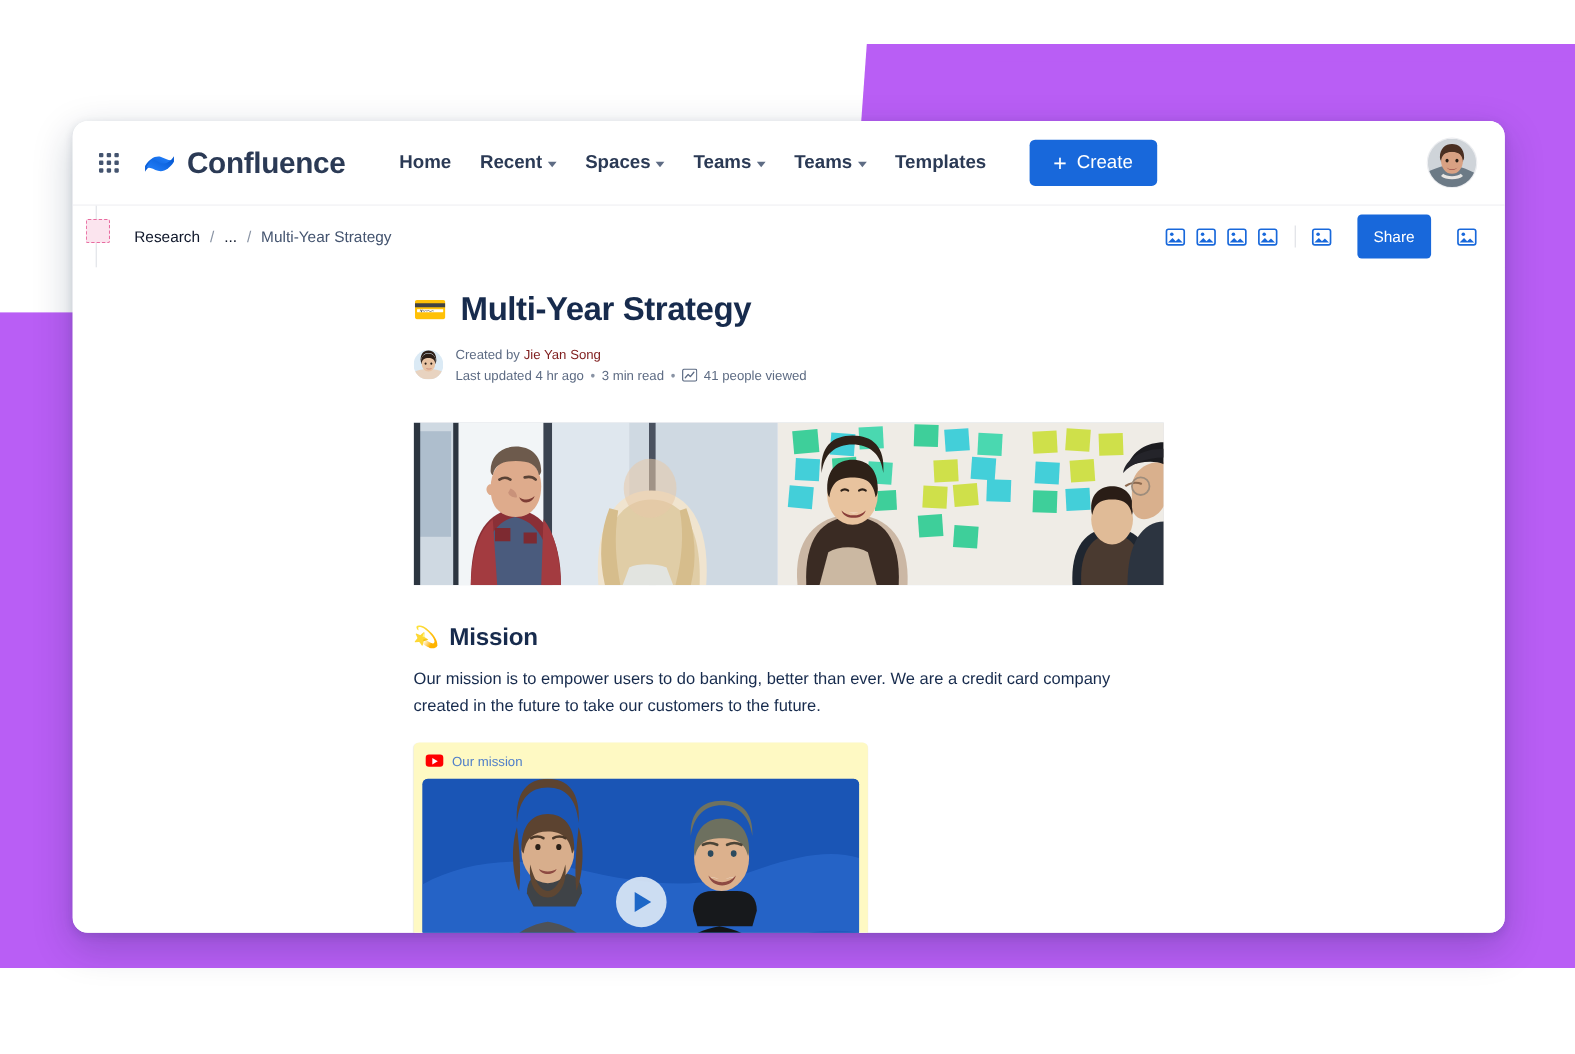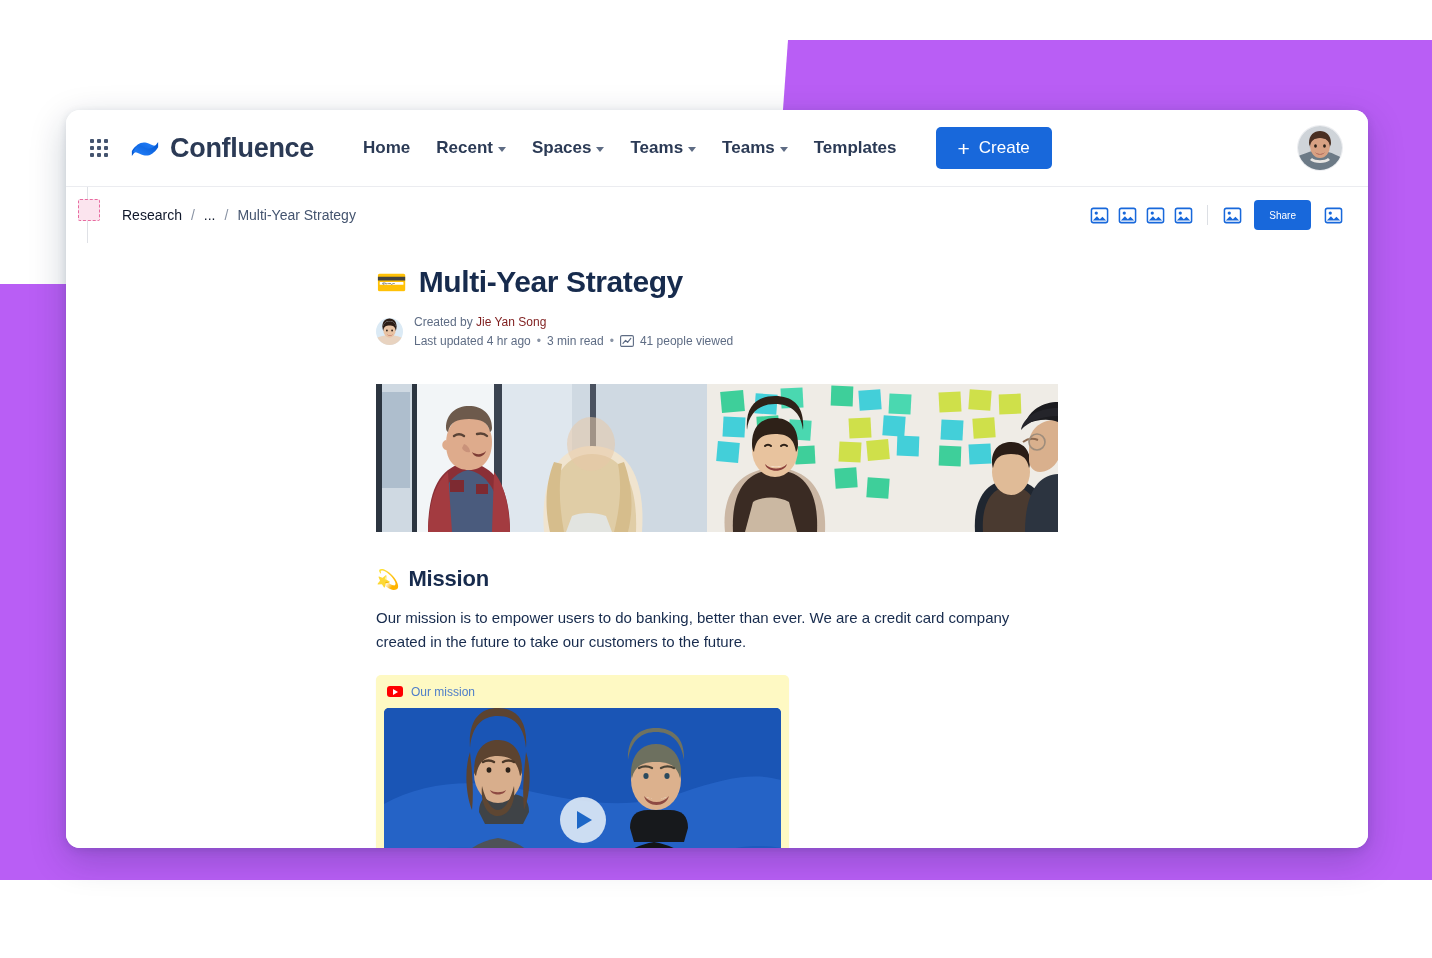--- a/index.html
+++ b/index.html
@@ -180,27 +180,27 @@
   .img-ico {
     width: 22px; height: 22px;
     display: inline-flex; align-items: center; justify-content: center;
     cursor: pointer; border-radius: 3px;
   }
   .vdivider { width: 1px; height: 20px; background: #dcdfe4; margin: 0 7px; }
   .share-btn {
     background: #1868db;
     color: #fff;
     border: none;
-    font-size: 10px;
+    font-size: 14px;
     font-weight: 500;
-    height: 30px;
+    height: 40px;
     padding: 0 15px;
     border-radius: 4px;
     cursor: pointer;
-    margin: 0 5px;
+    margin: 0 15px;
     font-family: "Liberation Sans", sans-serif;
   }
 
   
   .docscroll {
     position: relative;
     height: 605px;
     overflow: hidden;
     background: #ffffff;
   }

